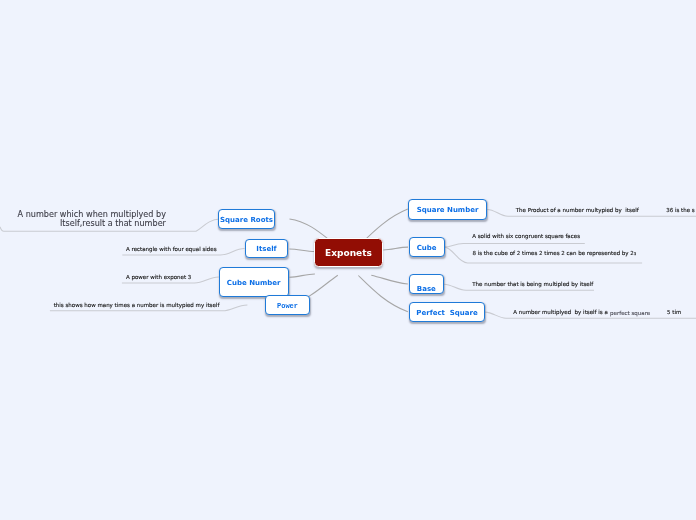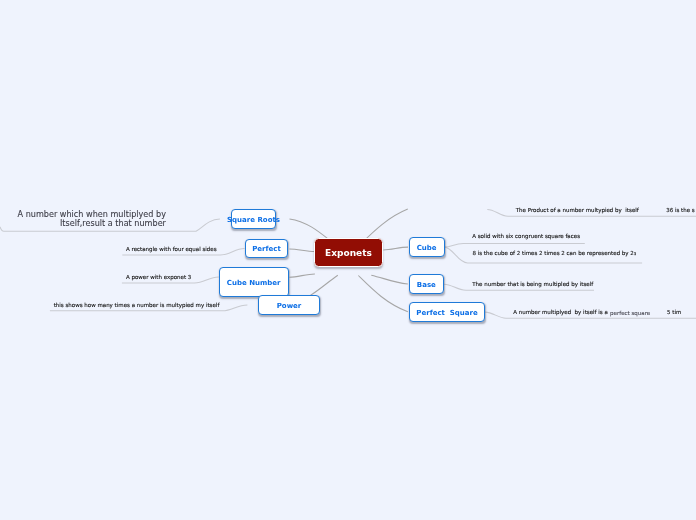--- a/index.html
+++ b/index.html
@@ -58,40 +58,43 @@
       <path d="M244.5,248.4 C235,248.4 230,254.9 220.5,254.9 L122.3,254.9"></path>
       <path d="M218.8,276.9 C209,276.9 204,283 194.5,283 L121.9,283"></path>
       <path d="M247.4,304.9 C237,304.9 232,310.8 222.5,310.8 L49.9,310.8"></path>
     </g>
   </svg>
 
   <div class="node central" style="left:313.6px;top:238px;width:69.8px;height:29px;">
     <span>Exponets</span>
   </div>
 
+  <div class="node branch" style="left:408px;top:199px;width:79px;height:21px;">
+    <span>Square Number</span>
+  </div>
   <div class="node branch" style="left:408.6px;top:237px;width:36px;height:20px;">
     <span>Cube</span>
   </div>
-  <div class="node branch" style="left:408.6px;top:274px;width:35.5px;height:20.4px;">
+  <div class="node branch" style="left:408.6px;top:274px;width:35.5px;height:20.4px;align-items:flex-end;">
     <span>Base</span>
   </div>
   <div class="node branch" style="left:408.9px;top:302.3px;width:76.3px;height:19.6px;">
     <span>Perfect  Square</span>
   </div>
 
-  <div class="node branch" style="left:231px;top:209.3px;width:45px;height:19.5px;">
+  <div class="node branch" style="left:218px;top:209.3px;width:57px;height:19.5px;">
     <span>Square Roots</span>
   </div>
   <div class="node branch" style="left:244.5px;top:238.9px;width:43.9px;height:19px;">
-    <span>Perfect</span>
+    <span>Itself</span>
   </div>
   <div class="node branch" style="left:218.8px;top:267.2px;width:69.8px;height:30px;">
     <span>Cube Number</span>
   </div>
-  <div class="node branch" style="left:258px;top:295.1px;width:62px;height:19.6px;">
+  <div class="node branch" style="left:265px;top:295.1px;width:45px;height:19.6px;font-family:Liberation Mono, monospace;">
     <span>Power</span>
   </div>
 
   <div class="note big" style="left:17.6px;top:210.4px;text-align:right;"><div>A number which when multiplyed by</div><div>Itself,result a that number</div></div>
   <div class="note" style="left:126px;top:245.5px;">A rectangle with four equal sides</div>
   <div class="note" style="left:126px;top:274px;">A power with exponet 3</div>
   <div class="note" style="left:53.7px;top:301.5px;">this shows how many times a number is multypied my itself</div>
 
   <div class="note" style="left:515.7px;top:207px;">The Product of a number multypied by  itself</div>
   <div class="note" style="left:666.2px;top:207px;">36 is the s</div>

